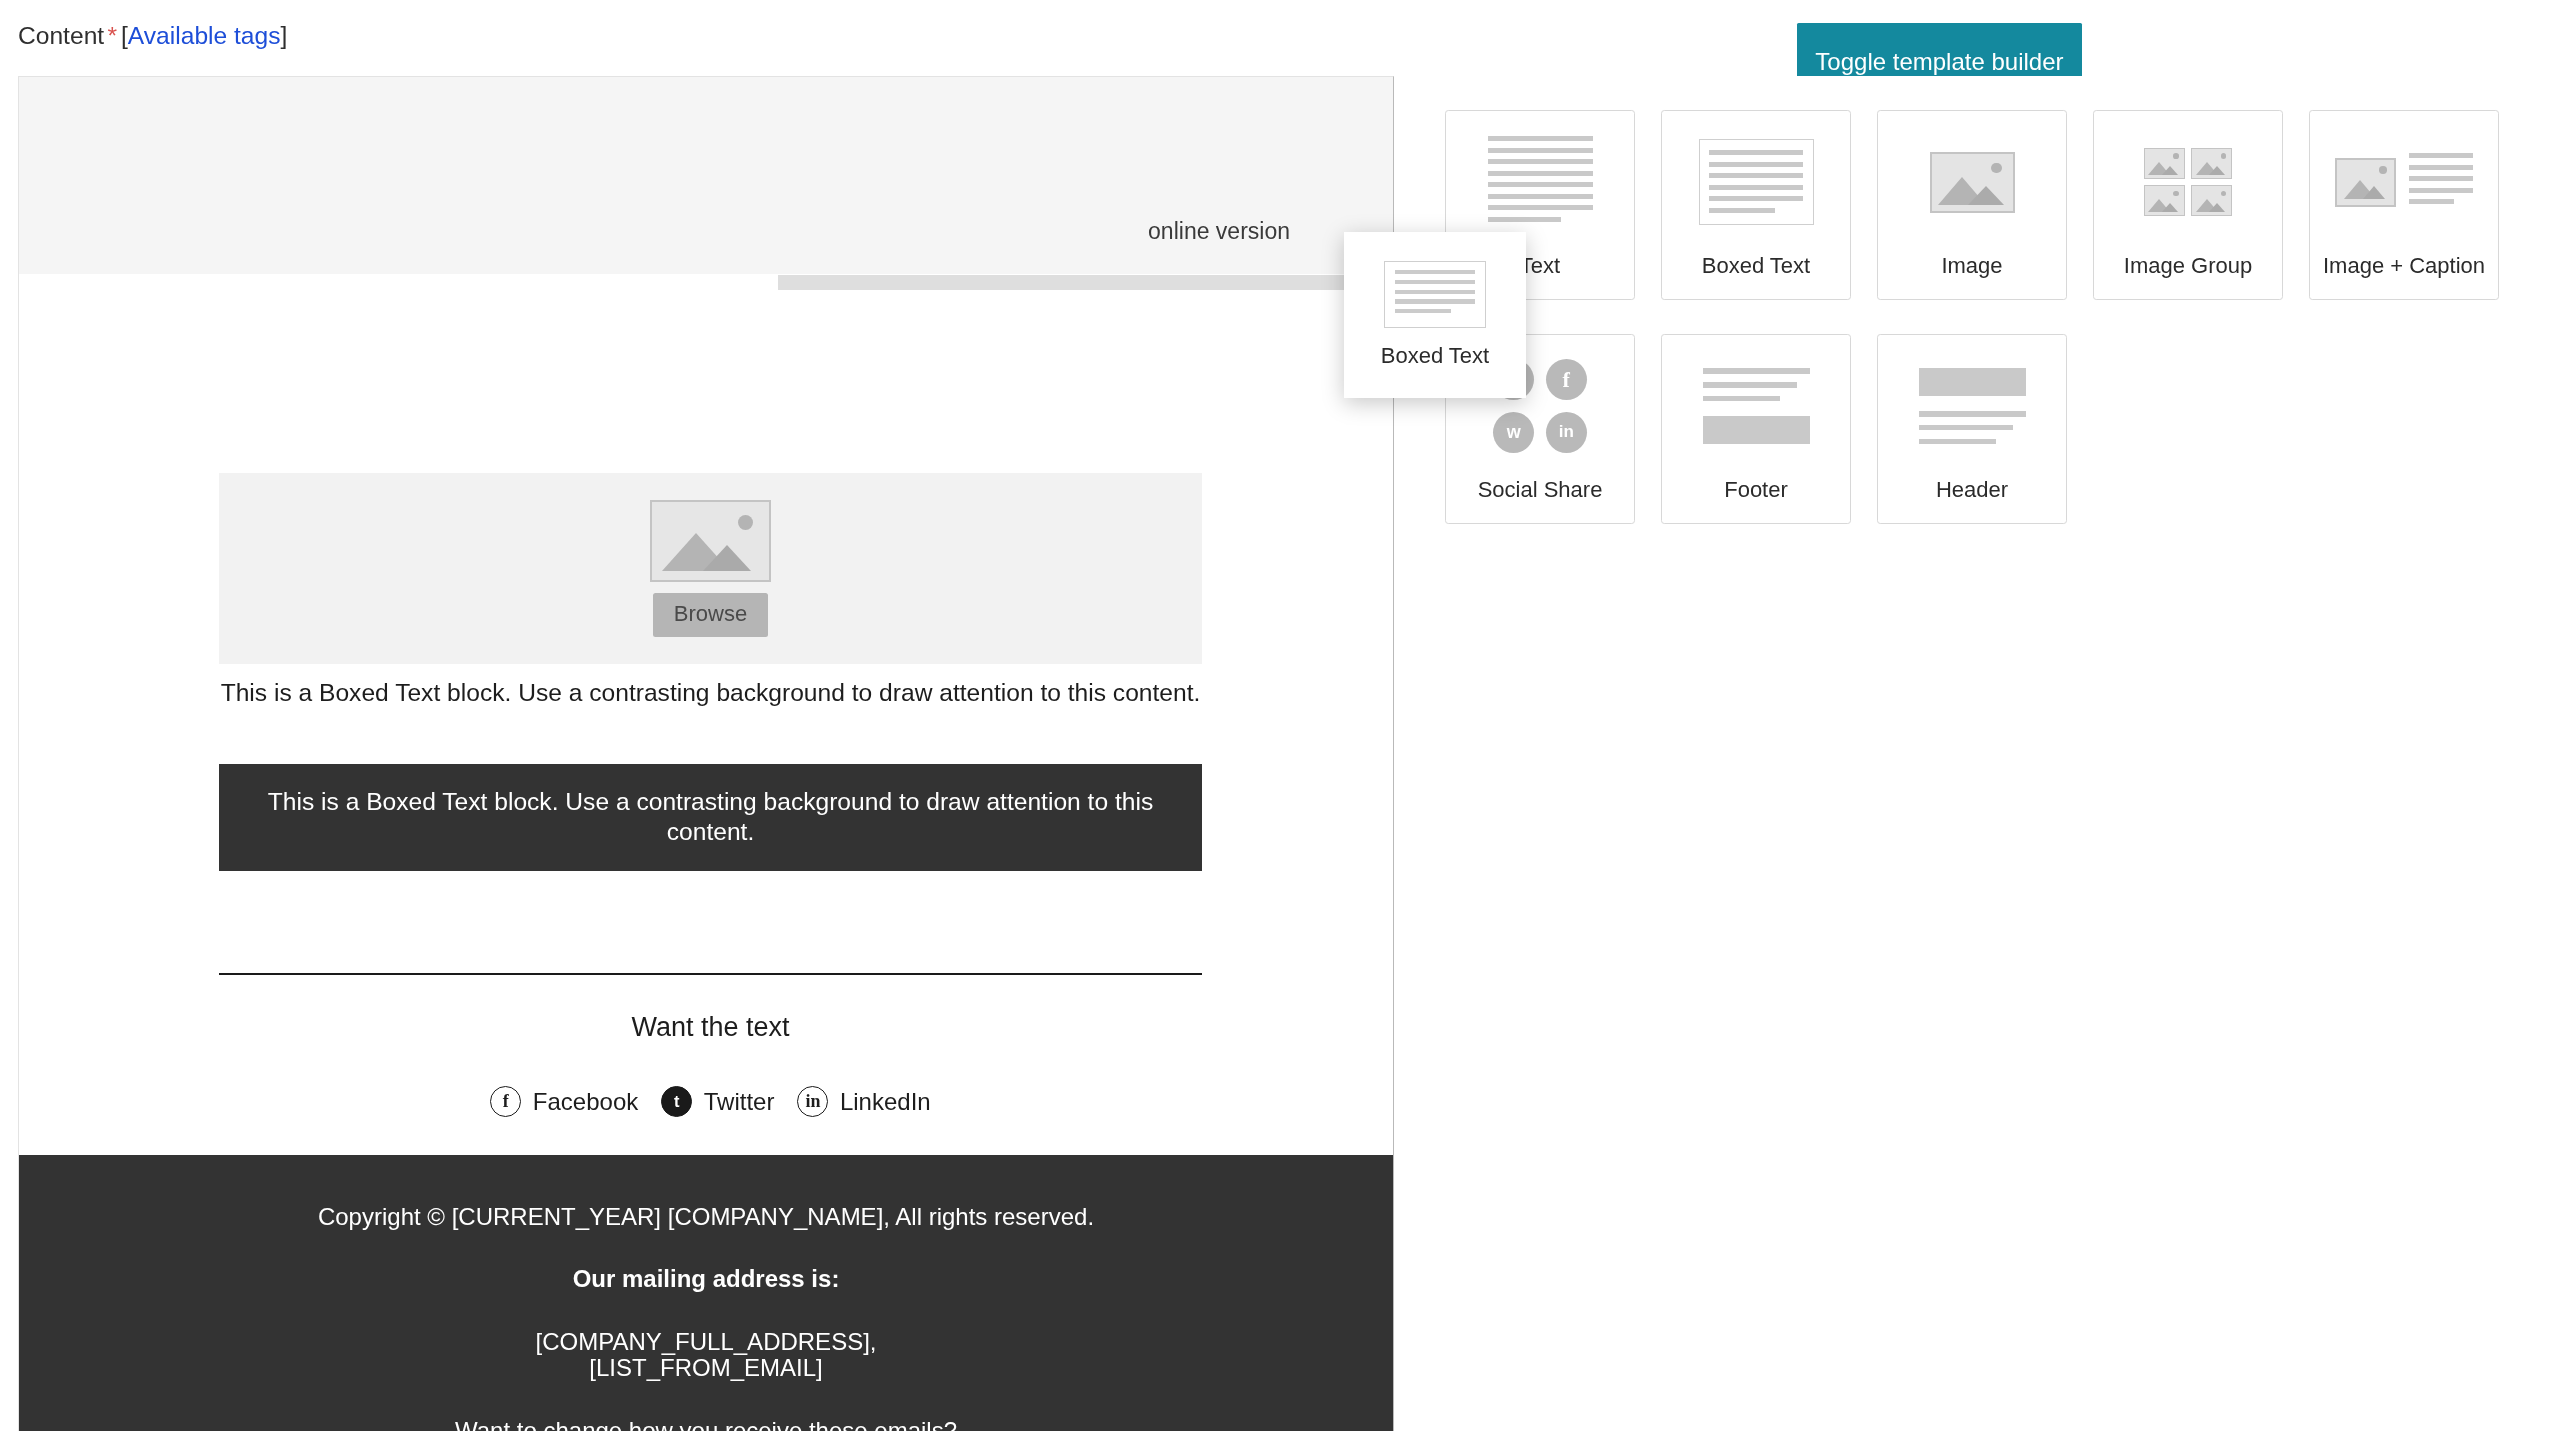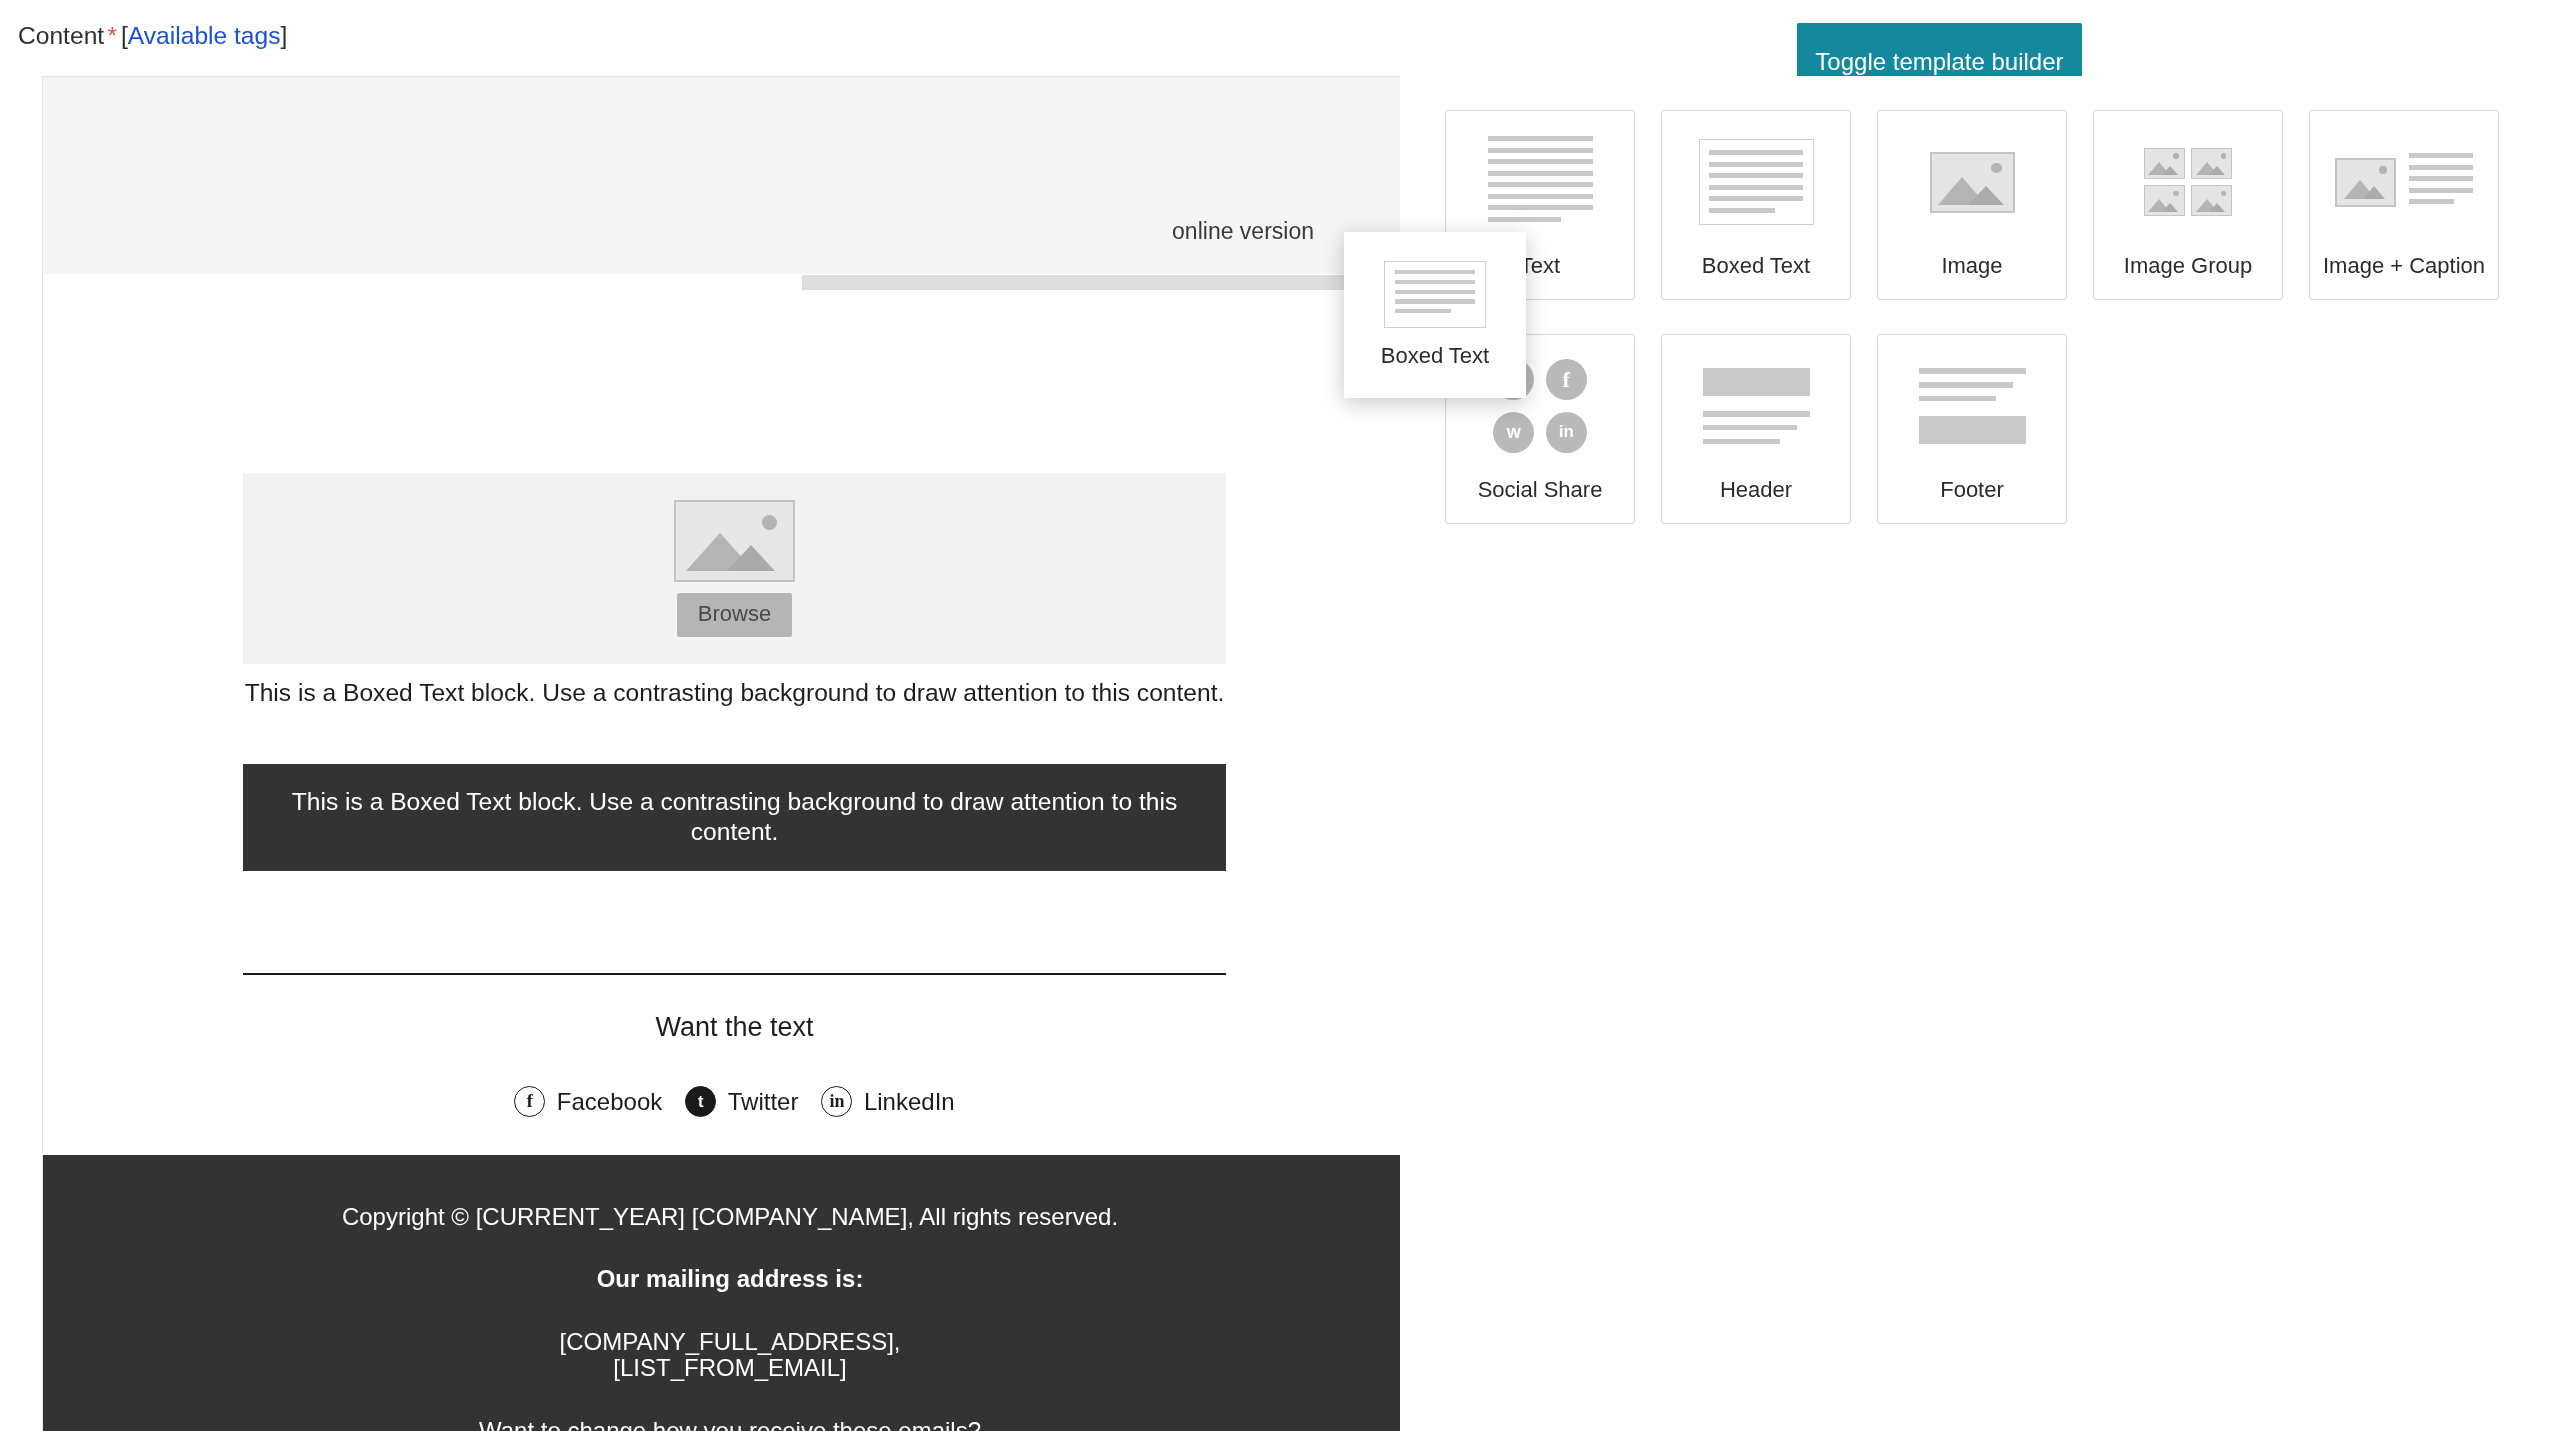--- a/index.html
+++ b/index.html
@@ -66,21 +66,20 @@
     position: absolute;
     left: 18px;
     top: 76px;
     width: 1376px;
     height: 1356px;
     background: #ffffff;
     border: 0.8px solid #e3e3e3;
     border-right: 1.6px solid #b9b9b9;
     box-sizing: border-box;
     overflow: hidden;
-    margin-left: 24px;
   }
 
   .email-header {
     position: relative;
     height: 212px;
     background: #f5f5f5;
     border-bottom: 0.8px solid #ededed;
   }
   .online-version {
     position: absolute;
@@ -628,39 +627,39 @@
           <div class="scircle" style="font-family:'Liberation Sans',sans-serif;font-size:17px;">in</div>
         </div>
       </div>
       <div class="tile-label">Social Share</div>
     </div>
 
 
     <div class="tile">
       <div class="tile-art">
         <div style="width:107px;">
+          <div class="bar" style="height:5.7px;margin-bottom:8.2px;"></div>
+          <div class="bar" style="height:5.7px;margin-bottom:8.2px;width:88%;"></div>
+          <div class="bar" style="height:5.7px;margin-bottom:14.8px;width:72%;"></div>
+          <div class="bar" style="height:28px;"></div>
+        </div>
+      </div>
+      <div class="tile-label">Footer</div>
+    </div>
+
+    <div class="tile">
+      <div class="tile-art">
+        <div style="width:107px;">
           <div class="bar" style="height:28px;margin-bottom:14.8px;"></div>
           <div class="bar" style="height:5.7px;margin-bottom:8.2px;"></div>
           <div class="bar" style="height:5.7px;margin-bottom:8.2px;width:88%;"></div>
           <div class="bar" style="height:5.7px;width:72%;"></div>
         </div>
       </div>
       <div class="tile-label">Header</div>
-    </div>
-
-    <div class="tile">
-      <div class="tile-art">
-        <div style="width:107px;">
-          <div class="bar" style="height:5.7px;margin-bottom:8.2px;"></div>
-          <div class="bar" style="height:5.7px;margin-bottom:8.2px;width:88%;"></div>
-          <div class="bar" style="height:5.7px;margin-bottom:14.8px;width:72%;"></div>
-          <div class="bar" style="height:28px;"></div>
-        </div>
-      </div>
-      <div class="tile-label">Footer</div>
     </div>
 
   </div>
 </div>
 
 <div class="drag-ghost">
   <div class="ghost-art">
     <div class="l"></div>
       <div class="l"></div>
       <div class="l"></div>

